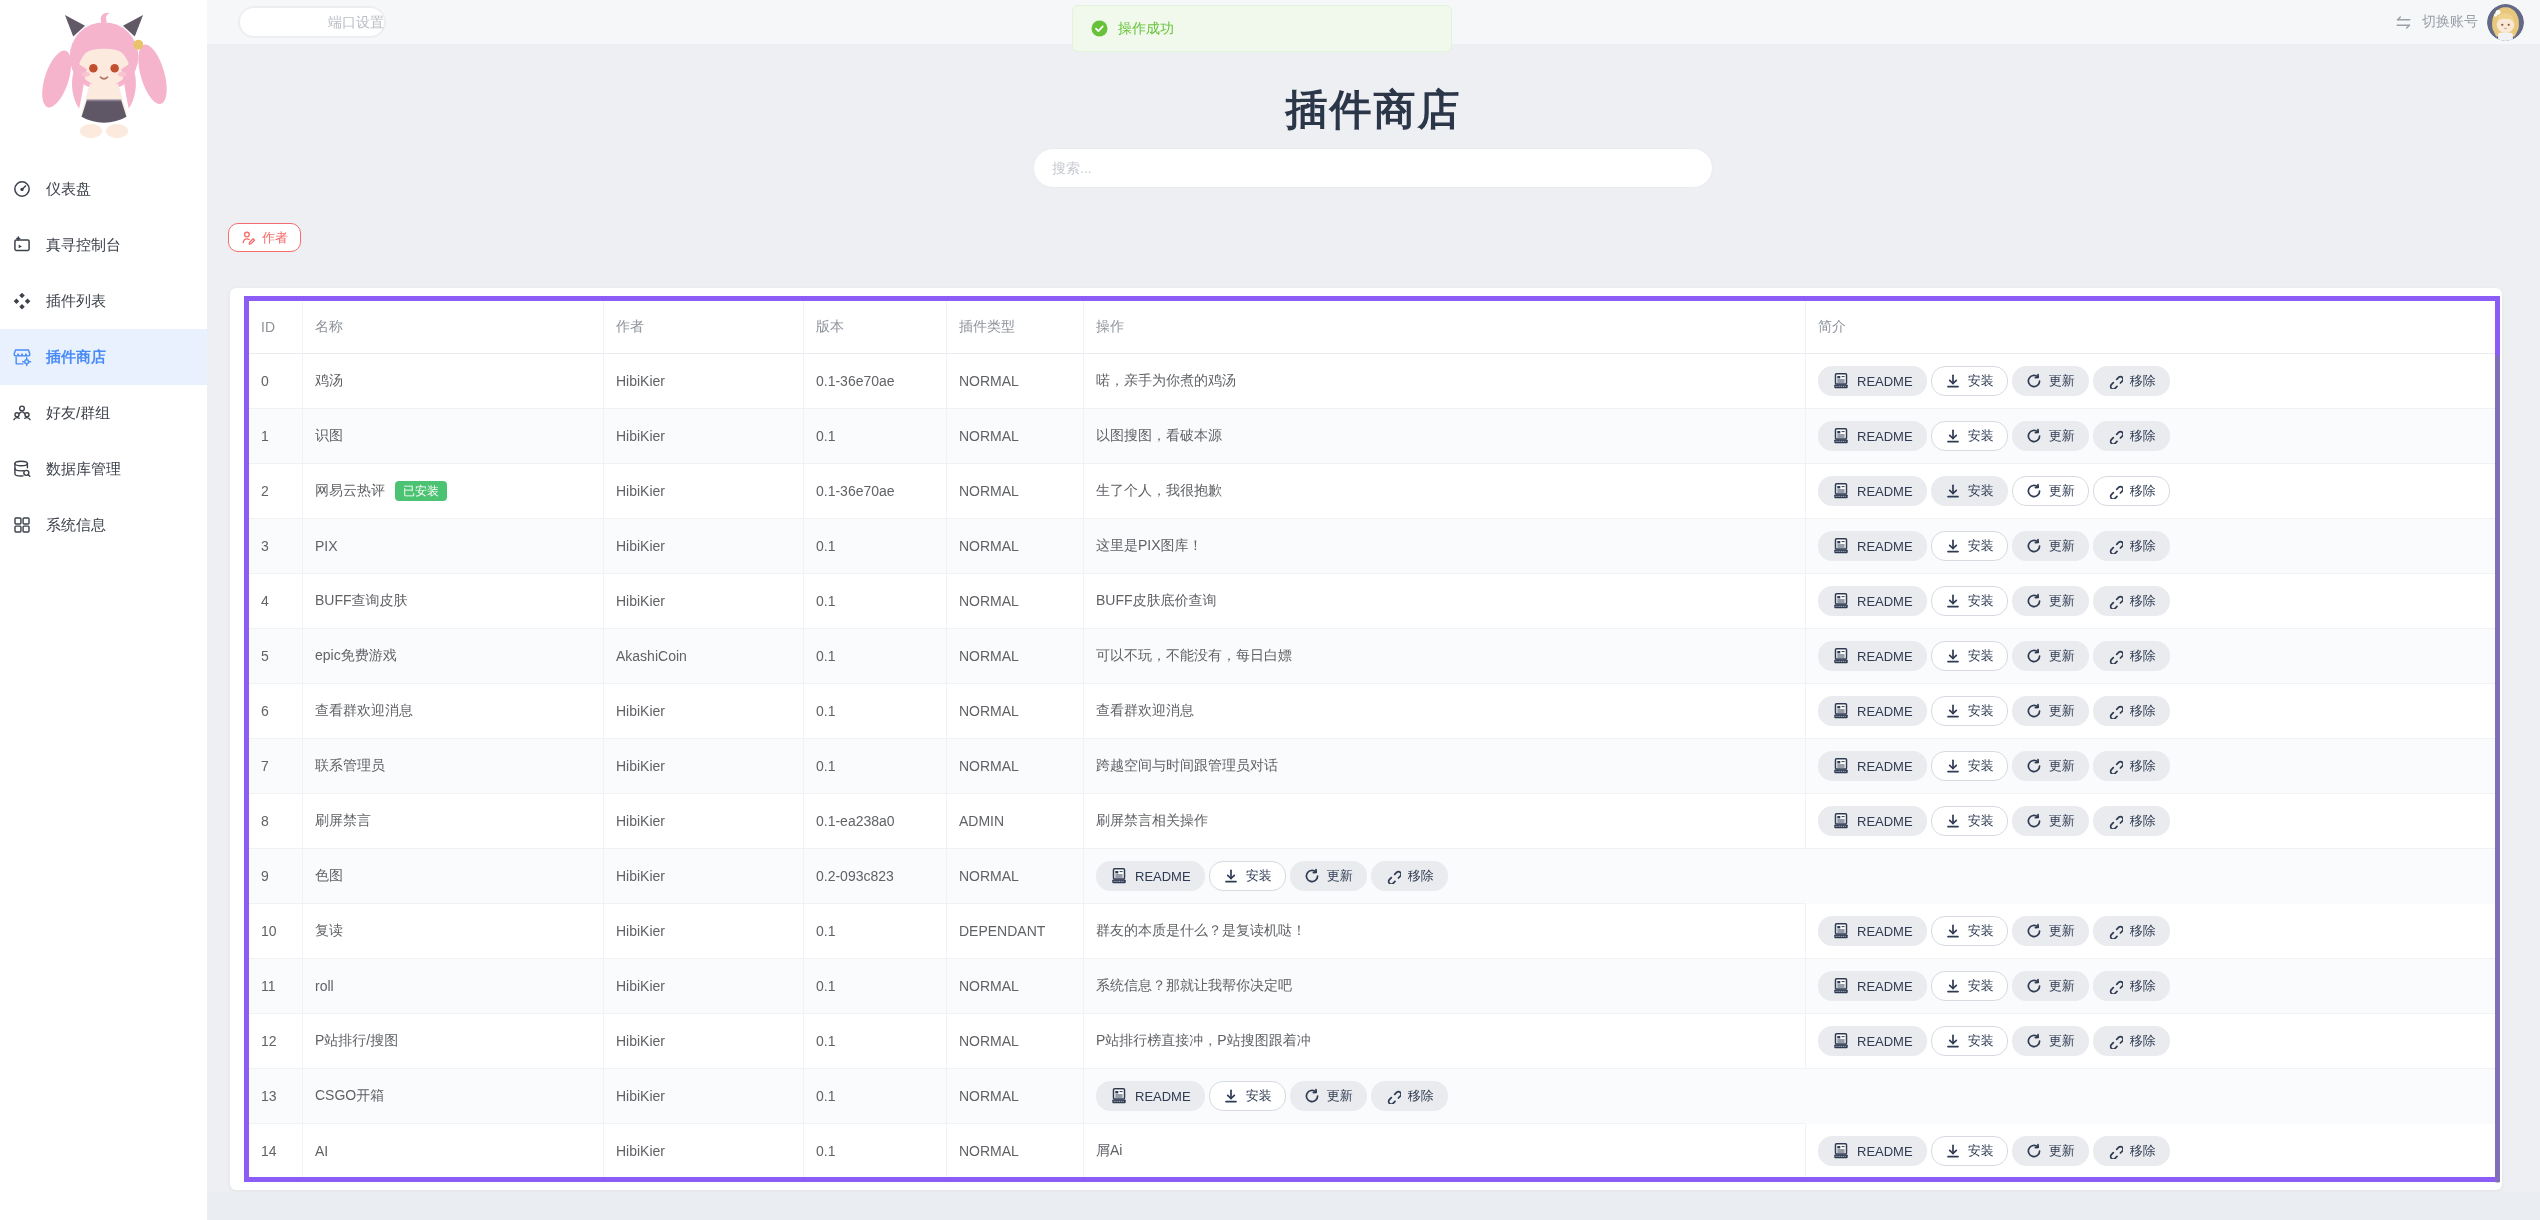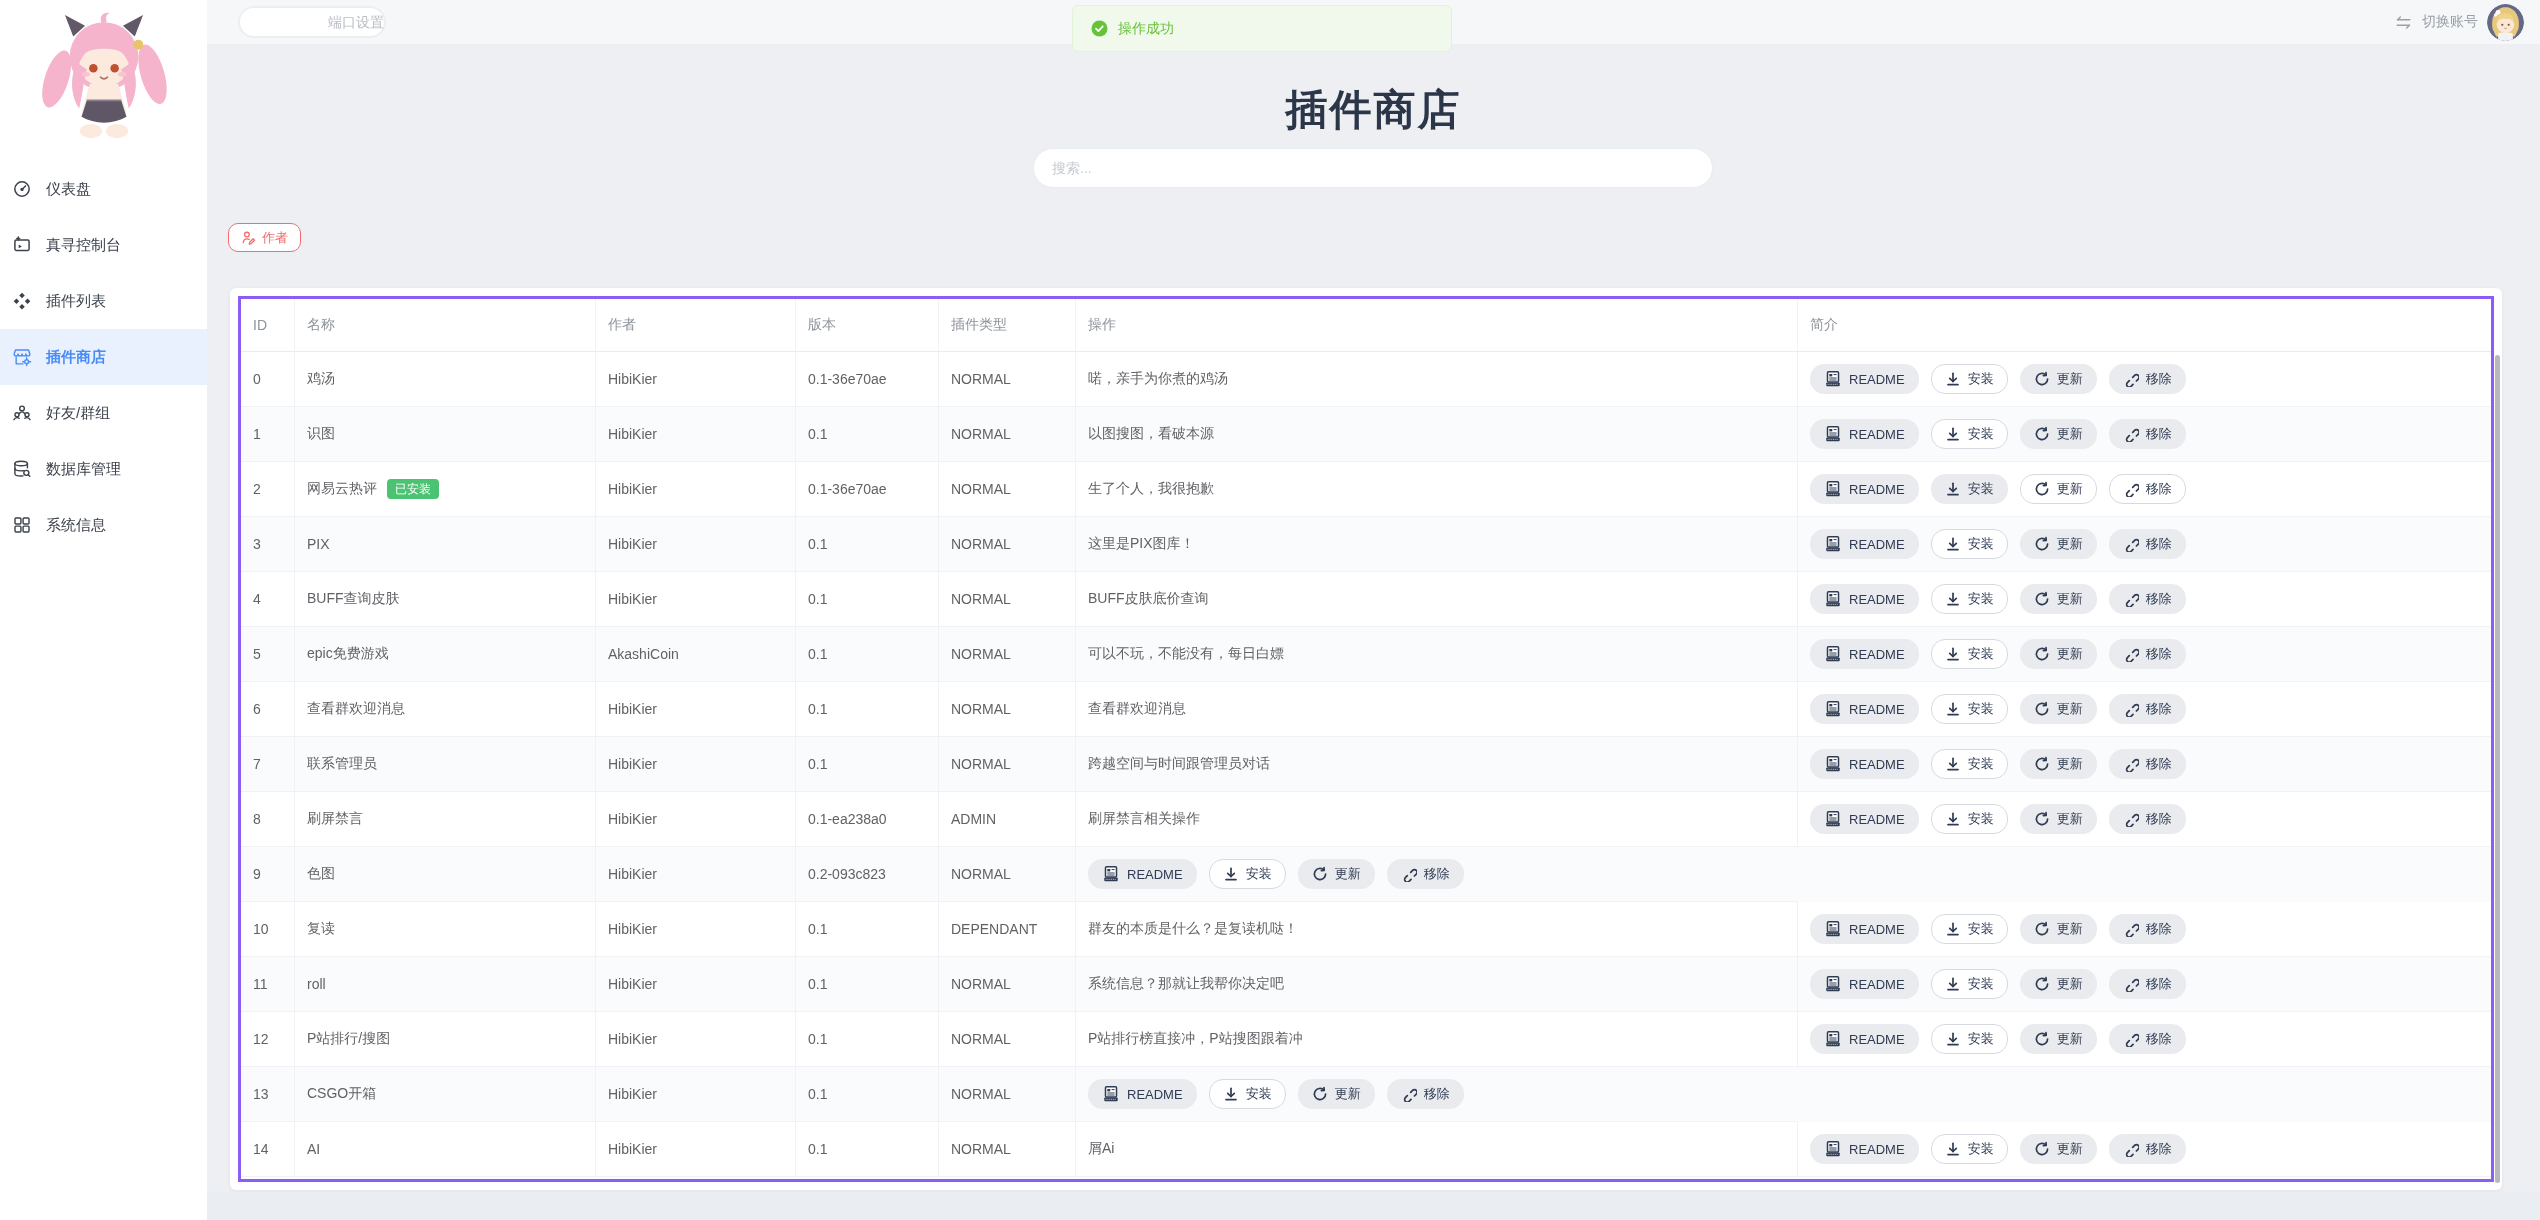--- a/index.html
+++ b/index.html
@@ -62,41 +62,41 @@
     display:flex; align-items:center; gap:6px; color:#f56c6c; font-size:13px; cursor:pointer;
     font-family:"Liberation Sans", sans-serif;
   }
 
   
   .card {
     position:absolute; left:230px; top:288px; width:2272px; height:902px;
     background:#fff; border-radius:6px; box-shadow:0 1px 4px rgba(0,0,0,.06);
     padding:8px; overflow:hidden;
   }
-  .table { width:100%; height:100%; border:3px solid #8b5cf6; overflow:hidden; position:relative; }
+  .table { width:100%; height:100%; border:5px solid #8b5cf6; overflow:hidden; position:relative;margin-left:6px; }
   .thead, .trow { display:grid; grid-template-columns:54px 301px 200px 143px 137px 722px 1fr; }
   .thead { height:53px; }
   .thead .cell { color:#8e939b; }
   .cell {
     display:flex; align-items:center; padding-left:12px; font-size:14px;
     border-right:1px solid #f0f2f6; border-bottom:1px solid #f0f2f6;
     overflow:hidden; white-space:nowrap;
   }
   .thead .cell { border-bottom:1px solid #e8ebf0; }
   .cell:last-child { border-right:none; }
   .trow { height:55px; background:#fff; }
   .trow.striped { background:#fafbfc; }
   .filler-row { height:30px; background:#fafbfc; }
 
   .badge {
     margin-left:10px; background:#4cc273; color:#fff; font-size:12px;
     padding:4px 8px; border-radius:4px; line-height:1;
   }
 
-  .actions { gap:12px; }
+  .actions { gap:4px; }
   .btn {
     height:30px; border-radius:14px; padding:0 13px;
     display:inline-flex; align-items:center; justify-content:center; gap:7px;
     font-size:13px; color:#2f3b52; cursor:pointer; flex:0 0 auto;
     font-family:"Liberation Sans", sans-serif;
   }
   .btn svg { flex:0 0 auto; }
   .btn-gray  { background:#e9ebee; border:1px solid #e9ebee; }
   .btn-white { background:#fff;    border:1px solid #d6dae0; }
 

